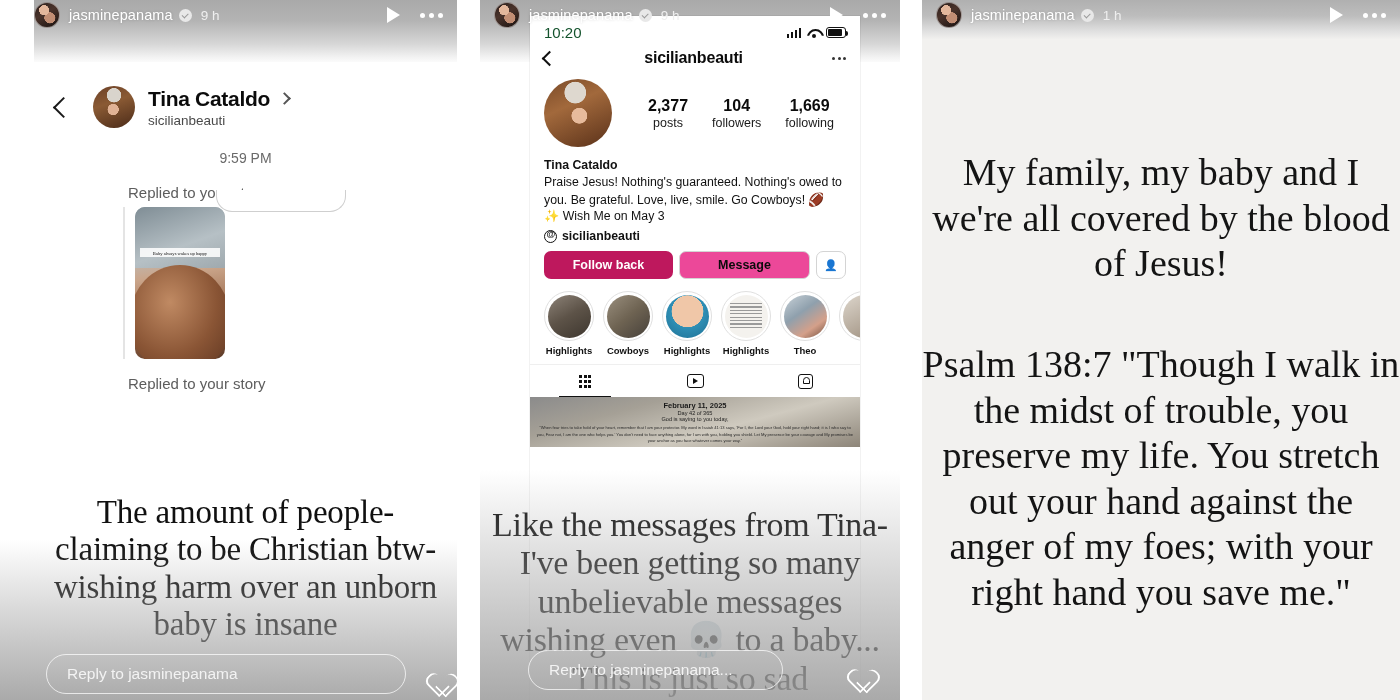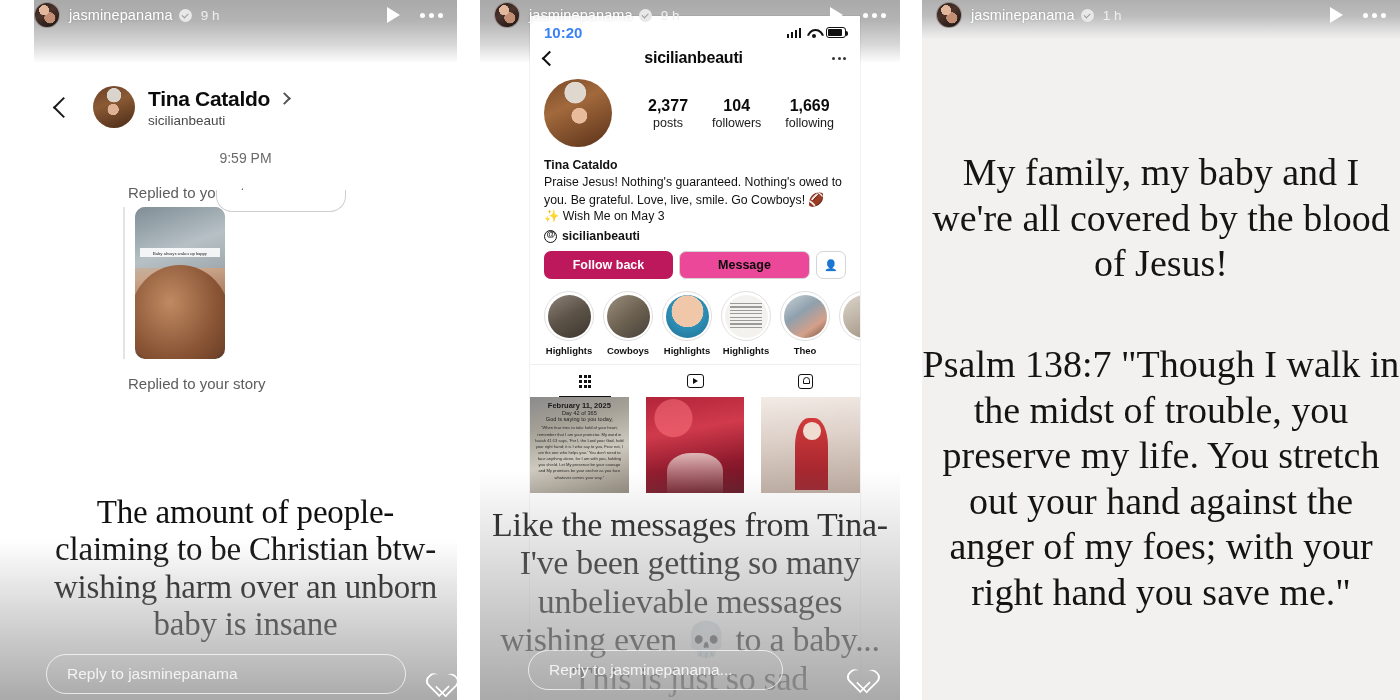--- a/index.html
+++ b/index.html
@@ -106,21 +106,21 @@
 
   .p1 .reply-bar { left:46px; right:8px; }
   .p1 .reply-pill { flex:1; }
 
   
   .ig-shot { position:absolute; left:50px; top:16px; width:330px; bottom:0;
     background:#ffffff; z-index:25; overflow:hidden;
     box-shadow:0 0 0 1px rgba(0,0,0,.05); }
   .status-bar { display:flex; align-items:center; justify-content:space-between;
     padding:8px 14px 2px; }
-  .st-time { font-size:15px; font-weight:bold; color:#3b82f6; }
+  .st-time { font-size:15px; font-weight:normal; color:#14532d; }
   .st-icons { display:flex; align-items:center; gap:6px; }
   .sig { display:flex; align-items:flex-end; gap:1.5px; height:10px; }
   .sig i { width:2.4px; background:#111; display:block; }
   .sig i:nth-child(1){height:3.5px}.sig i:nth-child(2){height:5.5px}
   .sig i:nth-child(3){height:7.5px}.sig i:nth-child(4){height:10px}
   .wifi { width:13px; height:10px; position:relative; }
   .wifi::before { content:""; position:absolute; left:0; top:1px; width:13px; height:13px;
     border:2px solid #111; border-radius:50%; clip-path:polygon(0 0,100% 0,100% 42%,0 42%); }
   .wifi::after { content:""; position:absolute; left:4.5px; top:6.5px; width:4px; height:4px;
     background:#111; border-radius:50%; }
@@ -189,21 +189,21 @@
     height:1.6px; background:#111; }
   .grid-ico { display:grid; grid-template-columns:repeat(3,3px); gap:1.8px; }
   .grid-ico i { width:3px; height:3px; background:#111; display:block; }
   .reel-ico { width:17px; height:14px; border:1.6px solid #111; border-radius:3px; position:relative; }
   .reel-ico::after { content:""; position:absolute; left:5.5px; top:3px; width:0; height:0;
     border-left:5px solid #111; border-top:3.2px solid transparent; border-bottom:3.2px solid transparent; }
   .tag-ico { width:15px; height:15px; border:1.6px solid #111; border-radius:3px; position:relative; }
   .tag-ico::after { content:""; position:absolute; left:4.4px; top:2.6px; width:5px; height:5px;
     border:1.5px solid #111; border-radius:50% 50% 0 0; }
 
-  .ig-grid { display:flex; gap:17px; }
+  .ig-grid { display:flex; gap:17px;flex-direction:column; }
   .cell { flex:1; height:96px; }
   .c0 { background:linear-gradient(165deg,#8b8b8b 0%,#a5a096 28%,#cfcabf 60%,#8d8579 100%);
     position:relative; overflow:hidden; }
   .c0 .ttl { font-size:7.5px; font-weight:bold; color:#1a1a1a; text-align:center;
     padding-top:4px; }
   .c0 .sub { font-size:5.6px; color:#1f1f1f; text-align:center; }
   .c0 .bod { font-size:4.1px; color:#2a2a2a; text-align:center; padding:3px 5px;
     line-height:1.5; }
   .c1 { background:
       radial-gradient(circle at 28% 22%, rgba(255,120,130,.5) 0 18%, rgba(0,0,0,0) 19%),

